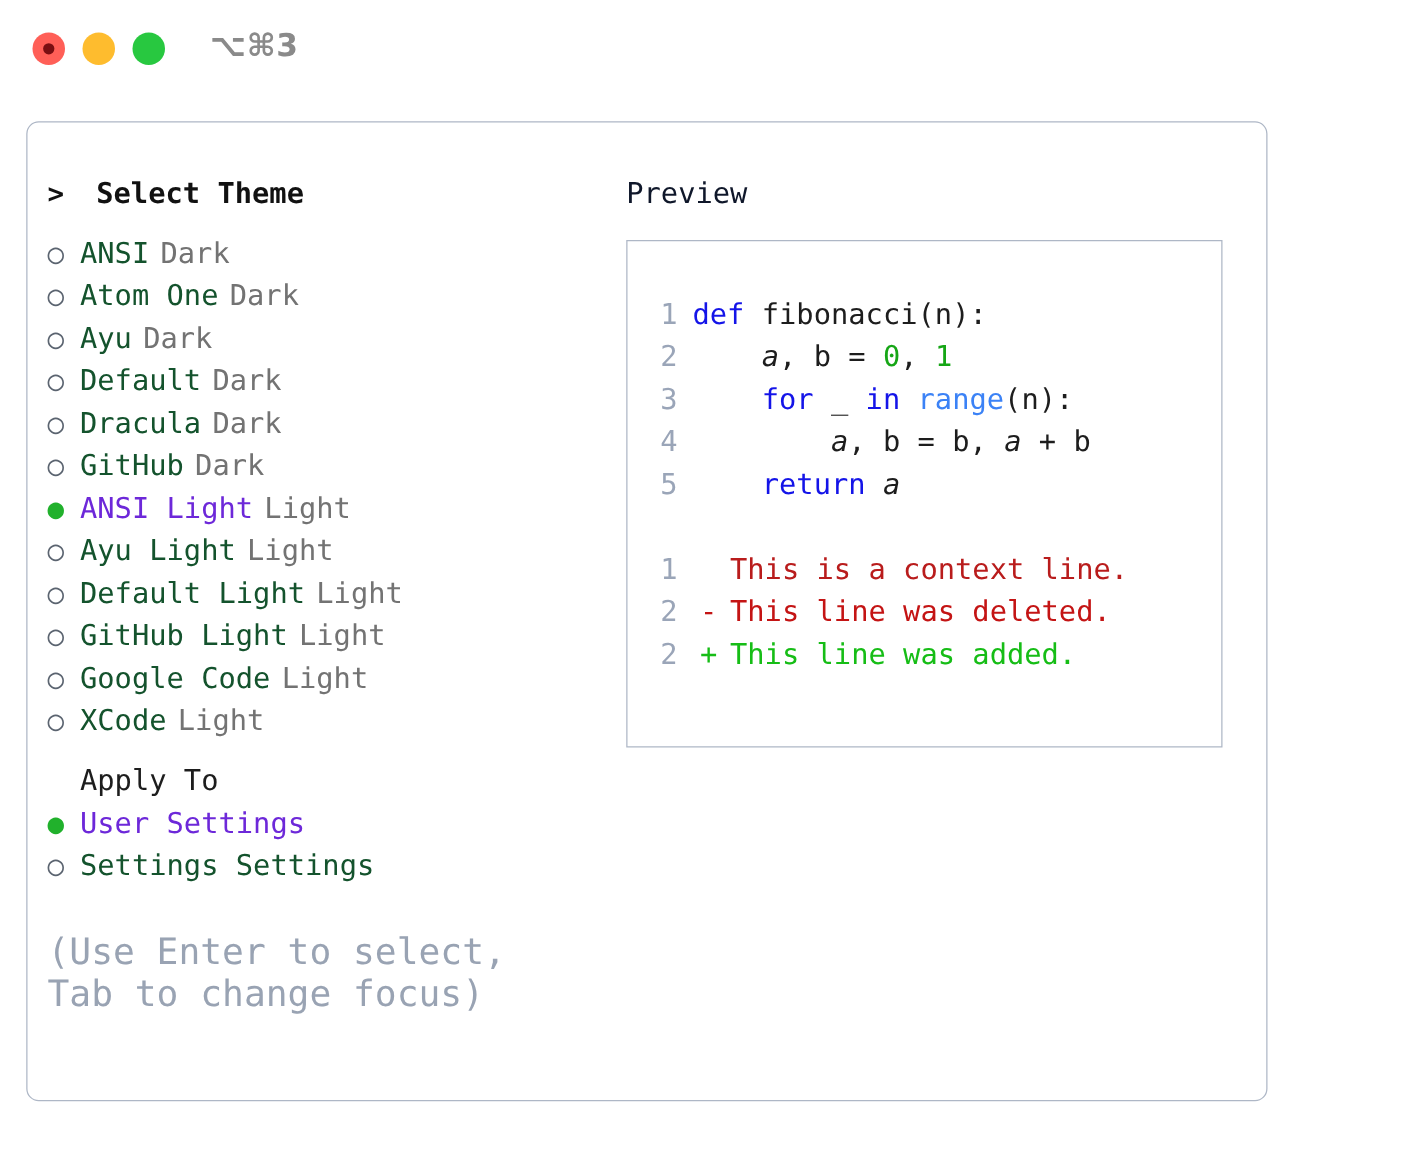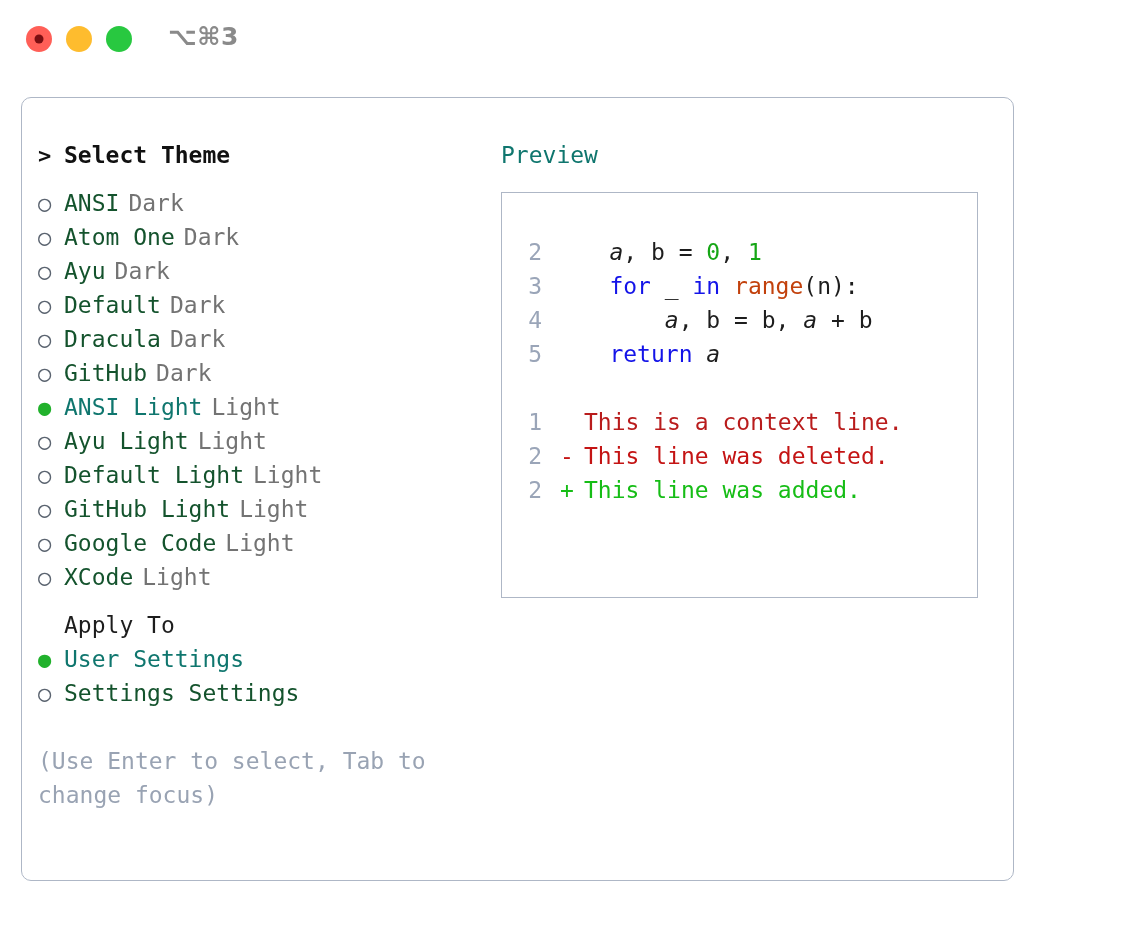--- a/index.html
+++ b/index.html
@@ -95,59 +95,60 @@
     flex: 0 0 26px;
     color: #5b6470;
     font-size: 22px;
   }
   .marker.sel { color: #21b12c; }
   .heading-row .marker {
     color: #111111;
     font-weight: bold;
   }
   .row-label { color: #14532d; }
-  .row-label.green { color: #0f766e; }
+  .row-label.green { color: #6d28d9; }
   .row-sub {
     color: #737373;
     margin-left: 9px;
     margin-top: 14px;
   }
   .heading-row .row-label {
     font-weight: bold;
     color: #111111;
+    margin-left: 13px;
   }
 
   .section-gap { height: 28px; }
 
   .subhead-row {
     display: flex;
     align-items: flex-start;
     height: 34px;
     font-size: 23px;
   }
   .subhead-row .marker { color: transparent; }
   .subhead-row .row-label { color: #1d1d1d; }
 
   .hint {
     margin-top: 30px;
-    font-size: 23px;
+    font-size: 29px;
     line-height: 34px;
     color: #99a3b3;
     width: 410px;
   }
 
   
   .right-col {
     position: absolute;
     left: 479px; top: 44px;
     width: 490px;
   }
   .preview-title {
     font-size: 23px;
-    color: #0f766e;
+    color: #0f172a;
     margin-bottom: 24px;
   }
   .preview-box {
     width: 477px;
     height: 406px;
     border: 1.6px solid #aeb7c6;
     box-sizing: border-box;
     background: #ffffff;
     position: relative;
   }
@@ -165,21 +166,21 @@
     color: #9aa5b8;
     margin-right: 12px;
   }
   .sign {
     display: inline-block;
     width: 26px;
     text-align: center;
     margin-right: 4px;
   }
   .tok-kw   { color: #1414e8; }
-  .tok-fn   { color: #c2410c; }
+  .tok-fn   { color: #3b82f6; }
   .tok-num  { color: #16a616; }
   .tok-id   { color: #1d1d1d; font-style: italic; }
   .tok-txt  { color: #1d1d1d; }
   .diff-gap { height: 34px; }
   .diff-ctx { color: #b91c1c; text-align: center; }
   .diff-del { color: #c41414; }
   .diff-add { color: #16bd16; }
 </style>
 </head>
 <body>
@@ -287,20 +288,21 @@
 
       <div class="hint">(Use Enter to select, Tab to change focus)</div>
     </div>
 
     <div class="right-col">
       <div class="preview-title">Preview</div>
 
       <div class="preview-box">
         <div class="code-area">
           <div id="code-lines">
+              <div class="code-line"><span class="ln">1</span><span class="tok-kw">def </span><span class="tok-txt">fibonacci(n):</span></div>
               <div class="code-line"><span class="ln">2</span><span class="tok-txt">    </span><span class="tok-id">a</span><span class="tok-txt">, </span><span class="tok-txt">b</span><span class="tok-txt"> = </span><span class="tok-num">0</span><span class="tok-txt">, </span><span class="tok-num">1</span></div>
               <div class="code-line"><span class="ln">3</span><span class="tok-txt">    </span><span class="tok-kw">for</span><span class="tok-txt"> _ </span><span class="tok-kw">in</span><span class="tok-txt"> </span><span class="tok-fn">range</span><span class="tok-txt">(n):</span></div>
               <div class="code-line"><span class="ln">4</span><span class="tok-txt">        </span><span class="tok-id">a</span><span class="tok-txt">, </span><span class="tok-txt">b</span><span class="tok-txt"> = </span><span class="tok-txt">b</span><span class="tok-txt">, </span><span class="tok-id">a</span><span class="tok-txt"> + </span><span class="tok-txt">b</span></div>
               <div class="code-line"><span class="ln">5</span><span class="tok-txt">    </span><span class="tok-kw">return</span><span class="tok-txt"> </span><span class="tok-id">a</span></div>
             </div>
           <div class="diff-gap"></div>
           <div id="diff-lines">
               <div class="code-line"><span class="ln">1</span><span class="sign diff-ctx"> </span><span class="diff-ctx">This is a context line.</span></div>
               <div class="code-line"><span class="ln">2</span><span class="sign diff-del">-</span><span class="diff-del">This line was deleted.</span></div>
               <div class="code-line"><span class="ln">2</span><span class="sign diff-add">+</span><span class="diff-add">This line was added.</span></div>

